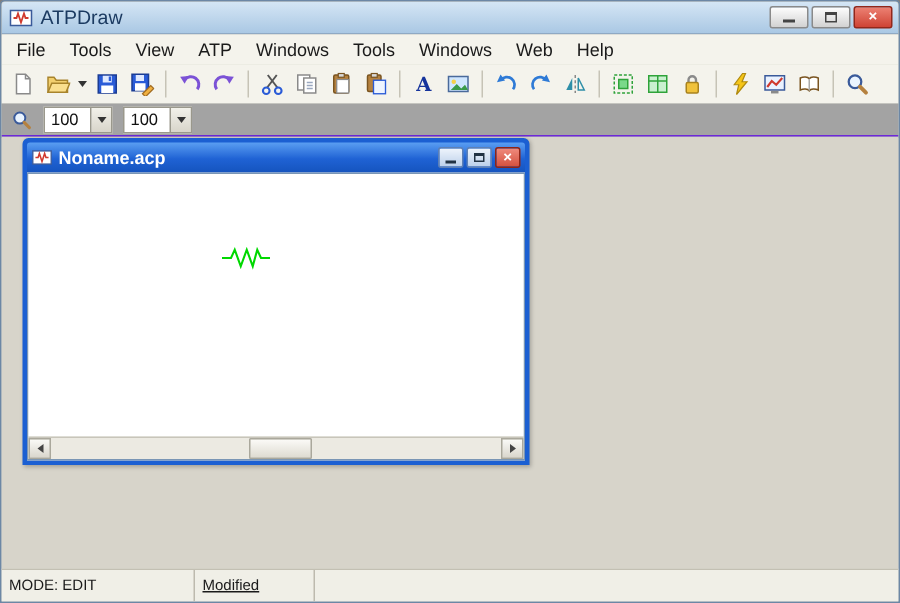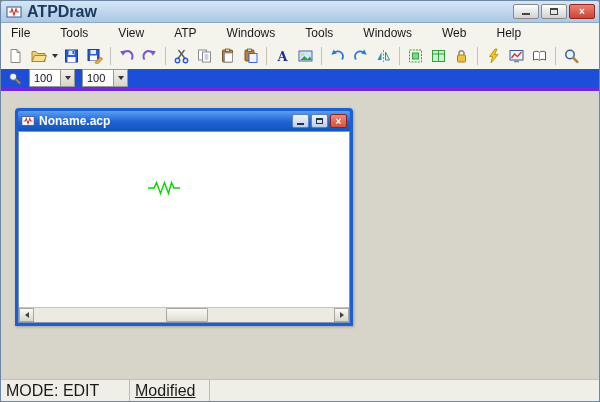--- a/index.html
+++ b/index.html
@@ -10,62 +10,62 @@
     border-radius: 3px 3px 0 0; overflow: hidden;
     font-family: "Liberation Sans", sans-serif;
   }
   
   .titlebar {
     position: absolute; top: 0; left: 0; right: 0; height: 22px;
     background: linear-gradient(#d5e6f5, #aac8e4);
     display: flex; align-items: center; padding: 0 5px;
     border-bottom: 1px solid #8fa9c4; border-radius: 3px 3px 0 0;
   }
-  .titlebar .title { font-size: 16px; font-weight: bold; color: #1b3a61; margin-left: 5px; }
+  .titlebar .title { font-size: 13px; font-weight: normal; color: #1b3a61; margin-left: 5px; }
   .win-controls { position: absolute; right: 4px; top: 3px; display: flex; gap: 2px; }
   .win-btn {
     width: 26px; height: 15px; border: 1px solid #8a8a8a; border-radius: 2px;
     background: linear-gradient(#fdfdfd, #d2d2d2);
     display: flex; align-items: center; justify-content: center;
     font-size: 10px; color: #333; line-height: 1;
   }
   .win-btn.close { background: linear-gradient(#ec8173, #cf4334); border-color: #92271b; color: #fff; font-weight: bold; }
   .glyph-min { width: 8px; height: 3px; border-bottom: 2px solid #444; margin-top: 4px; }
   .glyph-max { width: 8px; height: 7px; border: 1px solid #444; border-top-width: 2px; }
   
   .menubar {
     position: absolute; top: 22px; left: 0; right: 0; height: 20px;
     background: #f4f3ec; display: flex; align-items: center;
-    font-size: 12px; color: #1a1a1a; padding-left: 2px; gap: 14px;
+    font-size: 12px; color: #1a1a1a; padding-left: 2px;
   }
   .menu-item { padding: 2px 8px; cursor: default; }
   
   .toolbar {
     position: absolute; top: 42px; left: 0; right: 0; height: 26px;
     background: #f4f3ec; display: flex; align-items: center; padding-left: 3px;
   }
   .tbtn { width: 23px; height: 22px; display: flex; align-items: center; justify-content: center; border-radius: 2px; }
   .tbtn svg { width: 17px; height: 16px; }
   .dd { width: 10px; height: 22px; display: flex; align-items: center; justify-content: center; }
   .tsep { width: 1px; height: 18px; background: #c6c3b6; margin: 0 4px; }
   .tri { width: 0; height: 0; border-left: 3.5px solid transparent; border-right: 3.5px solid transparent; border-top: 4px solid #333; }
   
   .zoombar {
     position: absolute; top: 68px; left: 0; right: 0; height: 22px;
-    background: #1d4ed8; border-bottom: 4px solid #6d28d9;
+    background: #a3a3a3; border-bottom: 1px solid #6d28d9;
     display: flex; align-items: center; padding-left: 6px; gap: 7px;
   }
   .zoombar svg { width: 15px; height: 14px; }
   .combo { display: flex; width: 46px; height: 18px; background: #fff; border: 1px solid #9a988c; }
   .combo-val { flex: 1; font-size: 11px; padding: 2px 0 0 4px; color: #111; }
   .combo-btn { width: 14px; background: linear-gradient(#f2f1ea, #d8d5ca); border-left: 1px solid #9a988c; display: flex; align-items: center; justify-content: center; }
   
   .mdi { position: absolute; top: 91px; bottom: 22px; left: 0; right: 0; background: #d7d4ca; }
   .child {
-    position: absolute; left: 14px; top: 16px; width: 338px; height: 218px;
+    position: absolute; left: 14px; top: 0; width: 338px; height: 218px;
     background: #1b5fd2; border: 3px solid #1b5fd2; border-radius: 4px 4px 0 0;
     box-shadow: 1px 1px 3px rgba(0,0,0,0.25);
   }
   .child-titlebar {
     height: 20px; display: flex; align-items: center; padding: 0 3px;
     background: linear-gradient(#5a9ef2, #1f62d4 55%, #1554be);
     color: #fff; font-size: 12px; font-weight: bold; border-radius: 2px 2px 0 0;
   }
   .child-titlebar .ctitle { margin-left: 4px; flex: 1; white-space: nowrap; overflow: hidden; }
   .cwin-controls { display: flex; gap: 2px; }
@@ -93,21 +93,21 @@
   .arr-right { width: 0; height: 0; border-top: 3.5px solid transparent; border-bottom: 3.5px solid transparent; border-left: 4px solid #444; }
   .scroll-track { position: relative; flex: 1; }
   .scroll-thumb {
     position: absolute; left: 132px; top: 0; width: 42px; height: 14px;
     background: linear-gradient(#fbfaf7, #dedbd1); border: 1px solid #aaa89c; border-radius: 1px;
   }
   
   .statusbar {
     position: absolute; bottom: 0; left: 0; right: 0; height: 22px;
     background: #f0efe7; border-top: 1px solid #c3c0b3;
-    display: flex; align-items: center; font-size: 16px; color: #1a1a1a;
+    display: flex; align-items: center; font-size: 10px; color: #1a1a1a;
   }
   .sb-panel { height: 100%; display: flex; align-items: center; padding: 0 5px; border-right: 1px solid #bdbaae; overflow: hidden; white-space: nowrap; }
   .sb-mode { width: 129px; }
   .sb-modified { width: 80px; text-decoration: underline; }
   .sb-reg { width: 111px; }
   .sb-fill { flex: 1; border-right: none; }
 </style>
 </head>
 <body>
 

